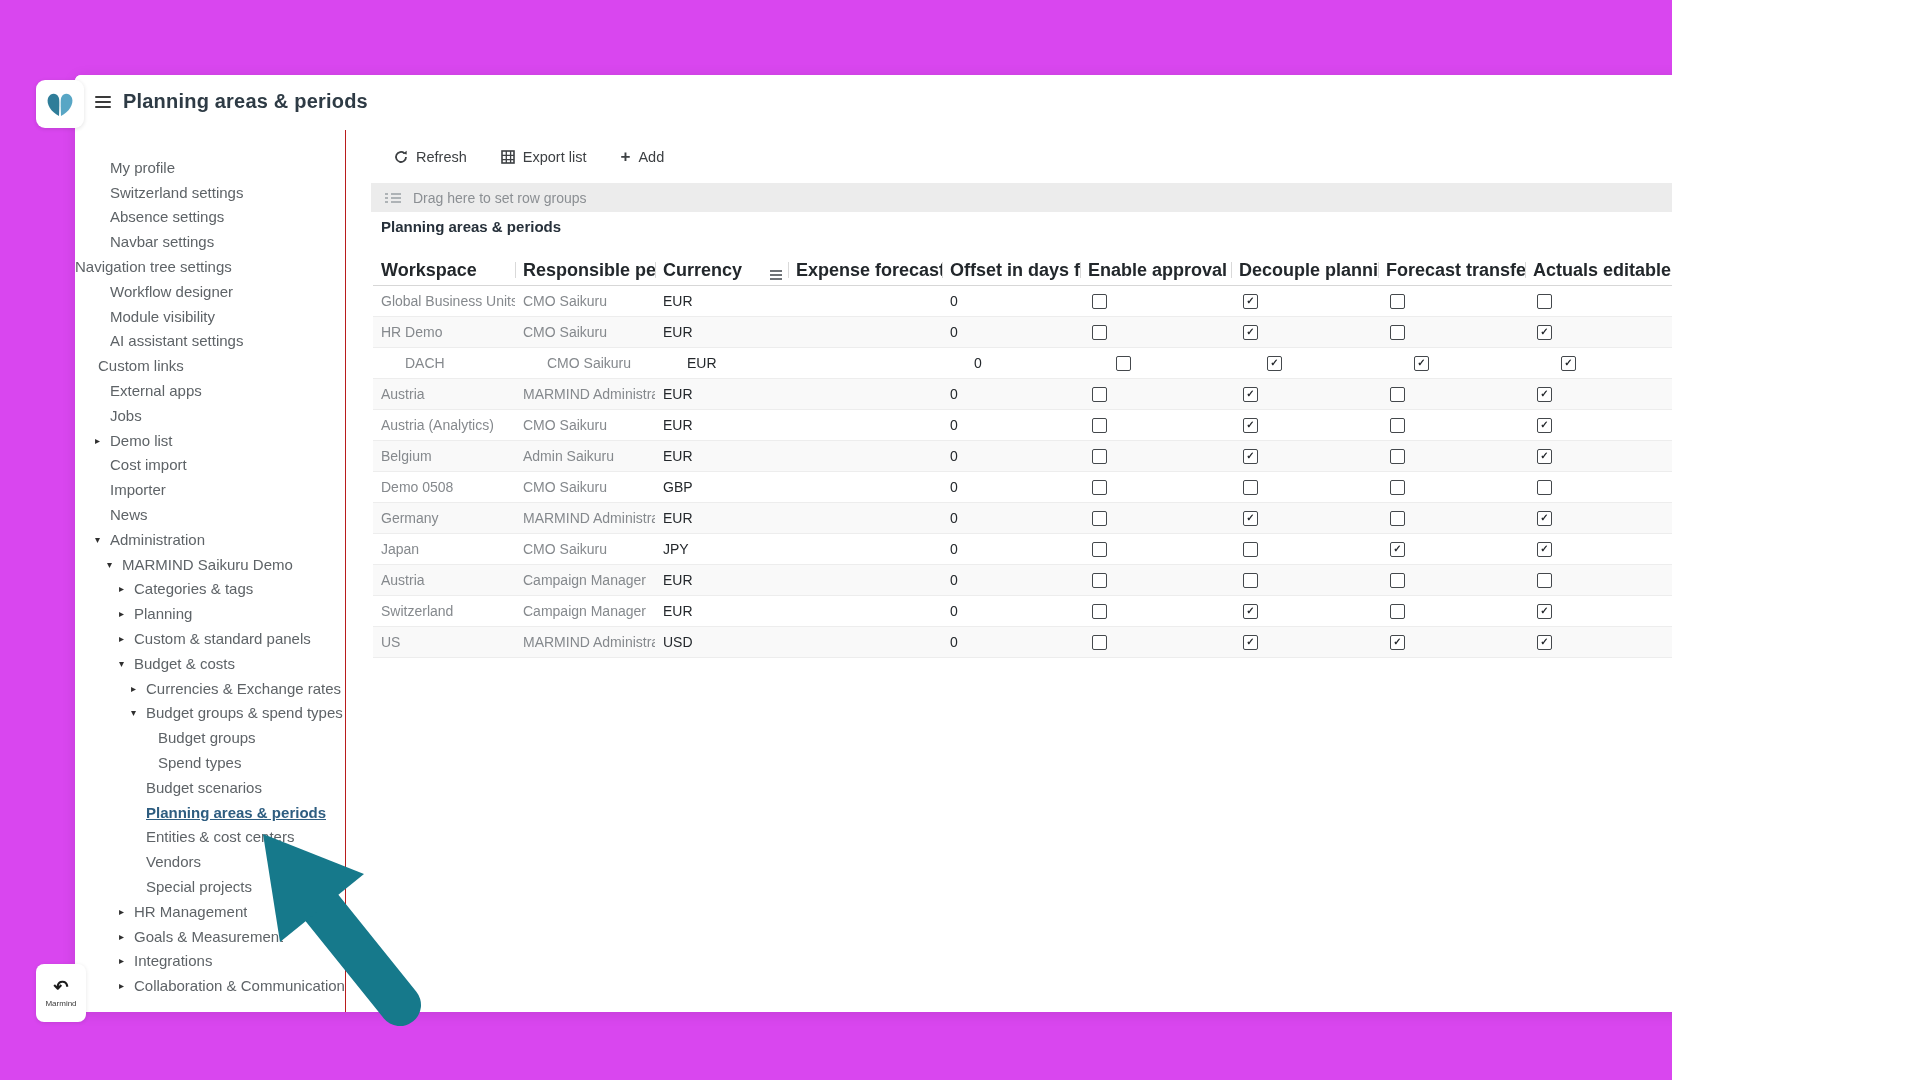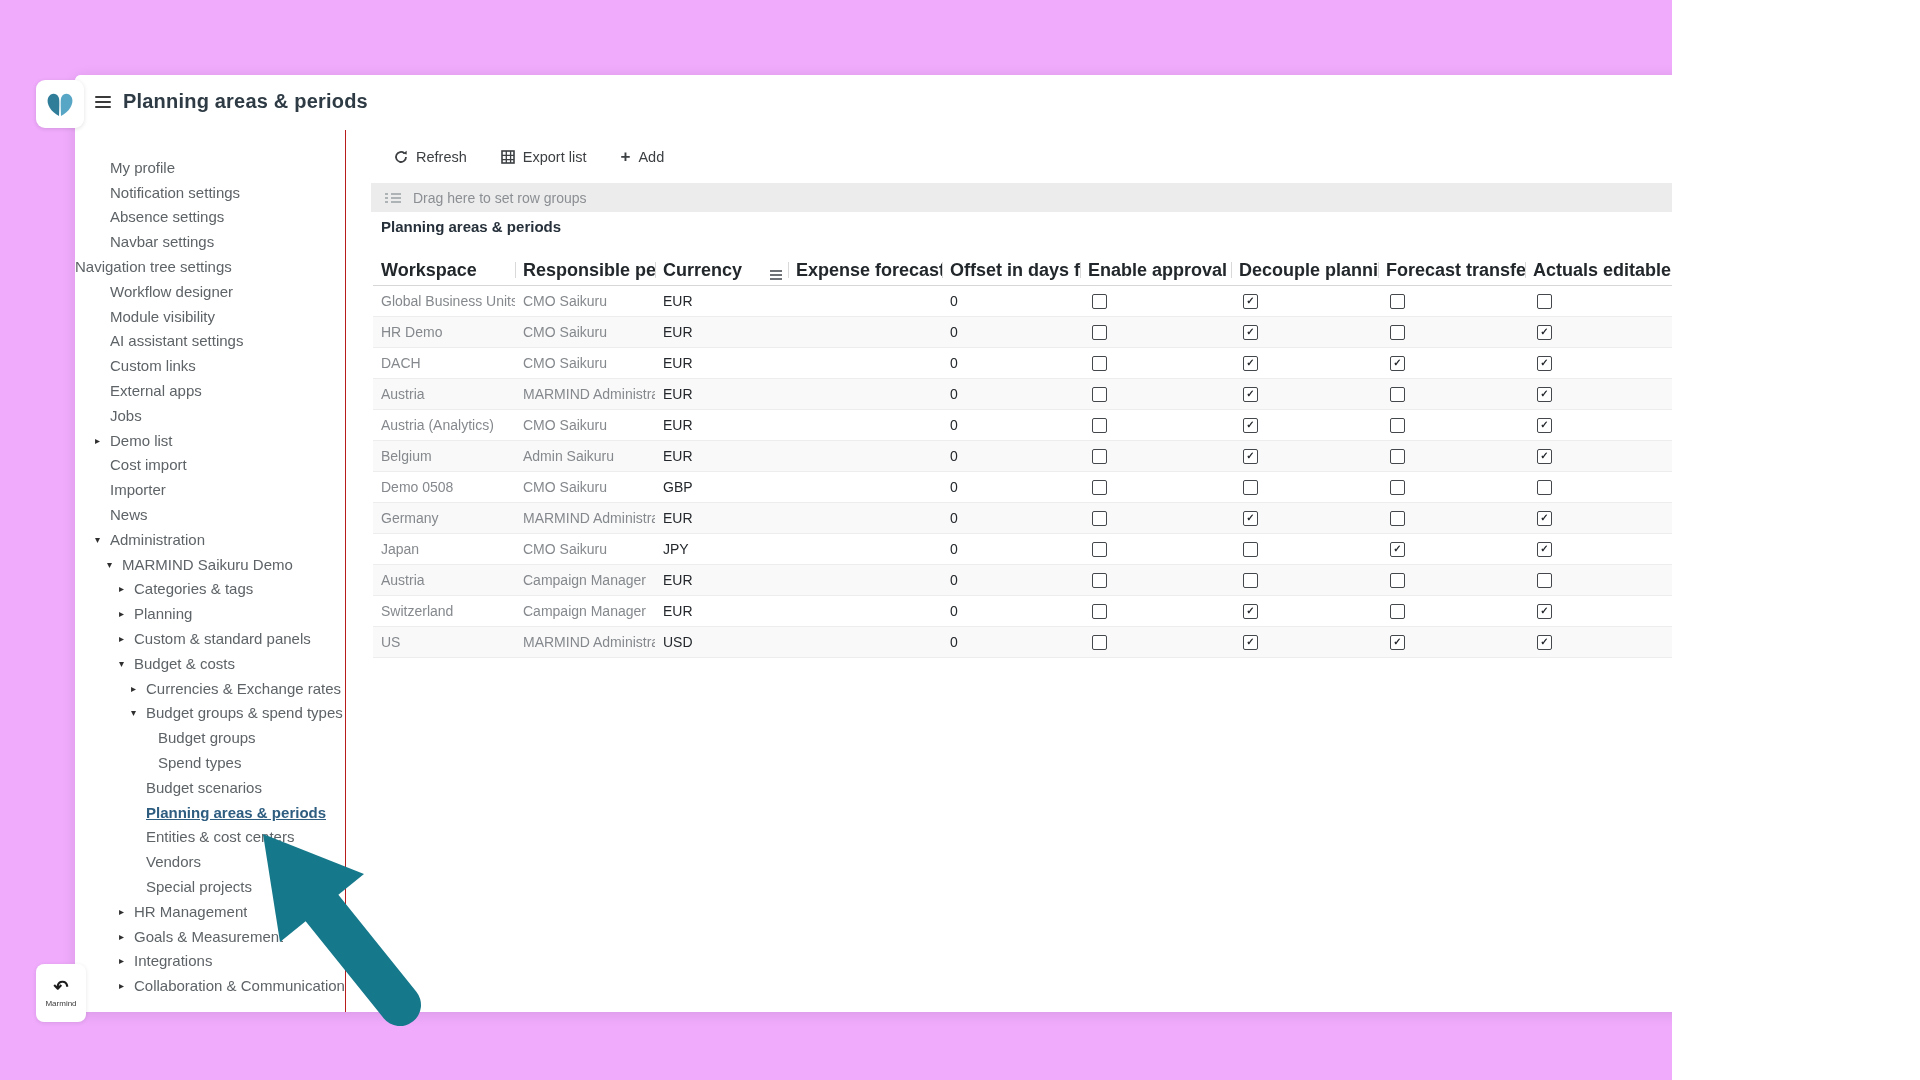--- a/index.html
+++ b/index.html
@@ -1,16 +1,16 @@
 <!DOCTYPE html>
 <html><head>
 <meta charset="utf-8">
 <style>
   html,body{margin:0;padding:0;}
-  #canvas{position:relative;width:1672px;height:1080px;background:#f0abfc;font-family:"Liberation Sans",sans-serif;overflow:hidden;}
+  #canvas{position:relative;width:1672px;height:1080px;background:#d946ef;font-family:"Liberation Sans",sans-serif;overflow:hidden;}
 
   
   .logo-card{position:absolute;left:36px;top:80px;width:48px;height:48px;background:#fff;border-radius:9px;
     box-shadow:0 1px 4px rgba(0,0,0,.12);display:flex;align-items:center;justify-content:center;z-index:20;}
   .watermark{position:absolute;left:36px;top:964px;width:50px;height:58px;background:#fff;border-radius:8px;
     box-shadow:0 1px 4px rgba(0,0,0,.10);display:flex;flex-direction:column;align-items:center;justify-content:center;z-index:20;}
   .undo-glyph{font-size:18px;font-weight:700;color:#1c1c1c;line-height:1;}
   .wm-label{font-size:8px;color:#3a3a3a;margin-top:3px;}
 
   
@@ -115,41 +115,41 @@
           <path d="M4.5 28 C4.5 20.5 25.5 20.5 25.5 28 Z" fill="#a9988a"></path>
         </svg>
       </div>
     </div>
 
     <div class="sidebar">
         <div class="nav-item" style="padding-left: 35px;">
           <span class="lbl">My profile</span>
         </div>
         <div class="nav-item" style="padding-left: 35px;">
-          <span class="lbl">Notification settings</span>
+          <span class="lbl">Switzerland settings</span>
         </div>
         <div class="nav-item" style="padding-left: 35px;">
           <span class="lbl">Absence settings</span>
         </div>
         <div class="nav-item" style="padding-left: 35px;">
           <span class="lbl">Navbar settings</span>
         </div>
         <div class="nav-item" style="">
           <span class="lbl">Navigation tree settings</span>
         </div>
         <div class="nav-item" style="padding-left: 35px;">
           <span class="lbl">Workflow designer</span>
         </div>
         <div class="nav-item" style="padding-left: 35px;">
           <span class="lbl">Module visibility</span>
         </div>
         <div class="nav-item" style="padding-left: 35px;">
           <span class="lbl">AI assistant settings</span>
         </div>
-        <div class="nav-item" style="padding-left: 35px; align-items: center;">
+        <div class="nav-item" style="padding-left: 23px; align-items: center;">
           <span class="lbl">Custom links</span>
         </div>
         <div class="nav-item" style="padding-left: 35px;">
           <span class="lbl">External apps</span>
         </div>
         <div class="nav-item" style="padding-left: 35px;">
           <span class="lbl">Jobs</span>
         </div>
         <div class="nav-item" style="padding-left: 20px;">
           <span class="caret">▸</span>
@@ -343,21 +343,21 @@
                 <div class="cb">✓</div>
               </div>
               <div class="gc cbcell" style="width: 147px;">
                 <div class="cb"></div>
               </div>
               <div class="gc cbcell" style="width: 168px;">
                 <div class="cb">✓</div>
               </div>
             </div>
             <div class="grow">
-              <div class="gc" style="width: 142px;">DACH</div>
+              <div class="gc" style="width: 142px; margin-left: 24px;">DACH</div>
               <div class="gc" style="width: 140px;">CMO Saikuru</div>
               <div class="gc dark" style="width: 133px;">EUR</div>
               <div class="gc" style="width: 154px;"></div>
               <div class="gc dark" style="width: 138px;">0</div>
               <div class="gc cbcell" style="width: 151px;">
                 <div class="cb"></div>
               </div>
               <div class="gc cbcell" style="width: 147px;">
                 <div class="cb">✓</div>
               </div>

